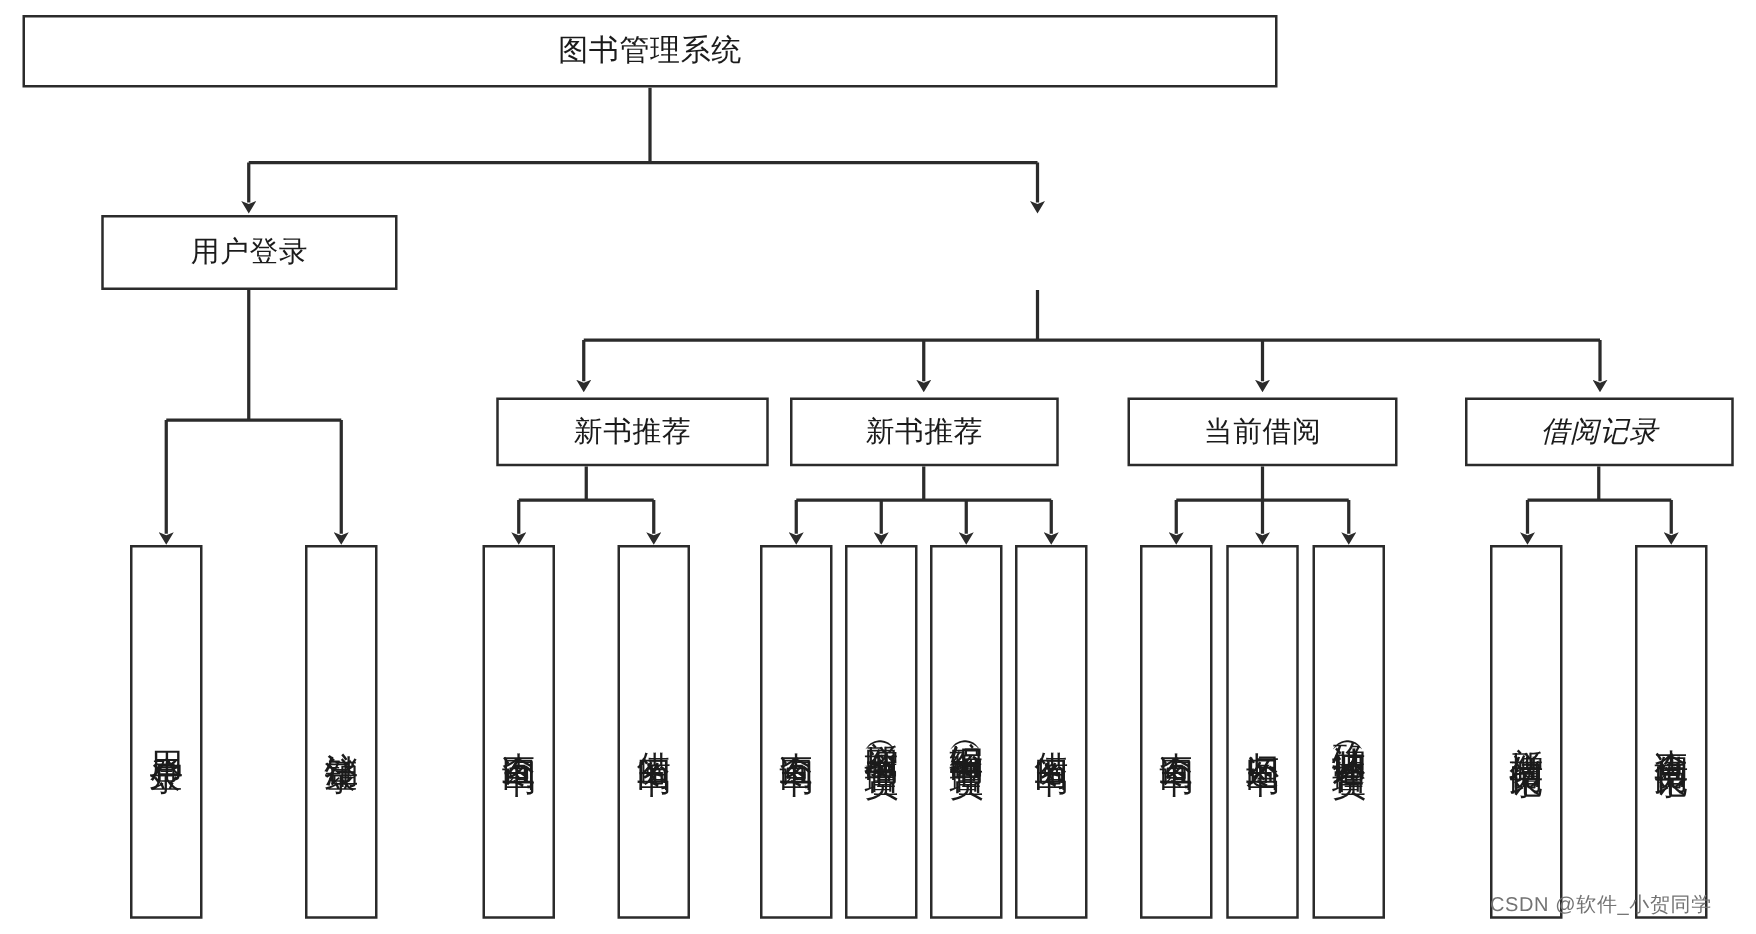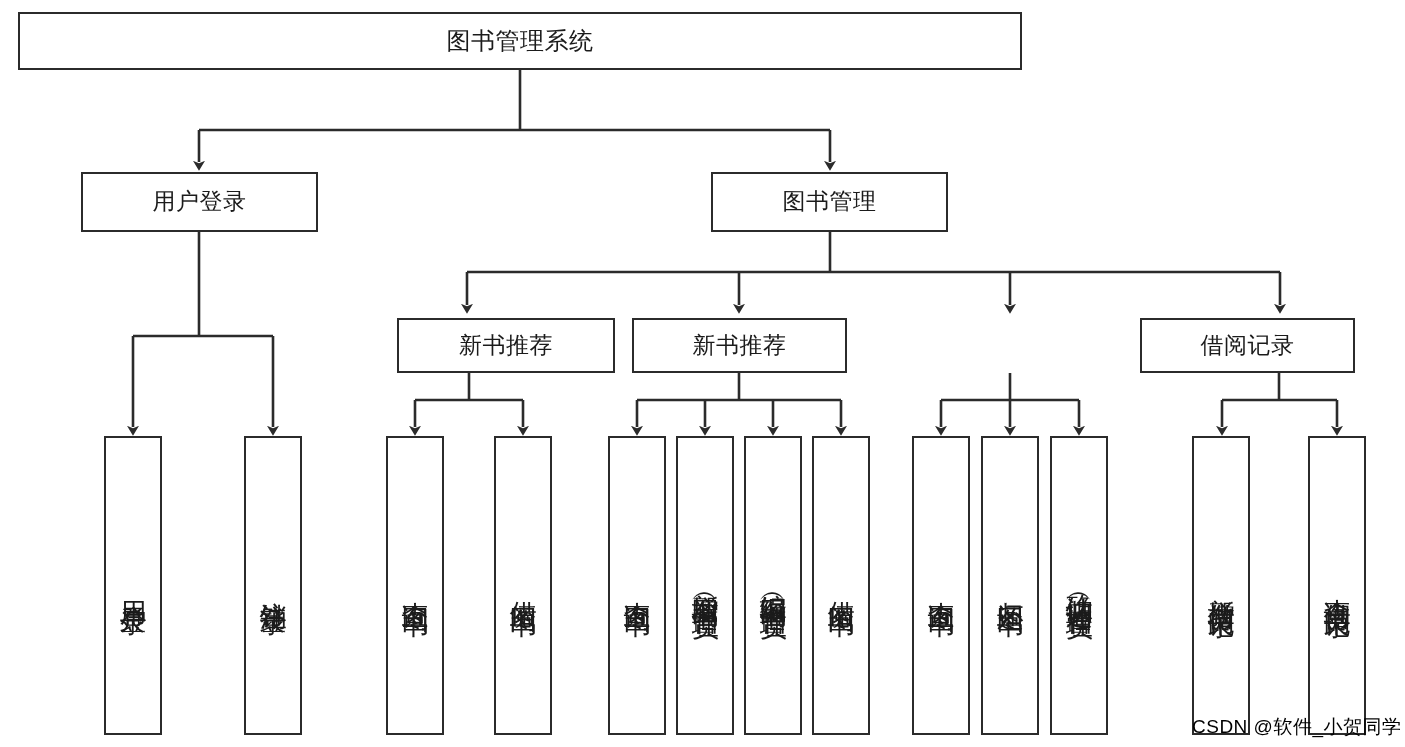--- a/index.html
+++ b/index.html
@@ -58,22 +58,22 @@
   .v .node-label {
     writing-mode: vertical-rl;
     text-orientation: upright;
     font-size: 27px;
     line-height: 1.05;
     letter-spacing: 3px;
     white-space: nowrap;
   }
   .watermark {
     position: absolute;
-    font-size: 19px;
-    color: #000000;
+    font-size: 16px;
+    color: #737373;
     white-space: nowrap;
     z-index: 5;
     letter-spacing: 0.5px;
   }
 </style>
 </head>
 <body>
 
 <div id="canvas">
 
@@ -128,34 +128,34 @@
   </svg>
 
   <div class="node h root" style="left:18px; top:12px; width:1004px; height:58px;">
     <span class="node-label">图书管理系统</span>
   </div>
 
   <div class="node h" style="left:81px; top:172px; width:237px; height:60px;">
     <span class="node-label">用户登录</span>
   </div>
 
-  <div class="node h" style="left:711px; top:172px; width:237px; height:60px;">
-    <span class="node-label">图书管理</span>
-  </div>
 
   <div class="node h" style="left:360px; top:318px; width:218px; height:55px;margin-left:37px;">
     <span class="node-label">新书推荐</span>
   </div>
 
   <div class="node h" style="left:632px; top:318px; width:215px; height:55px;">
     <span class="node-label">新书推荐</span>
   </div>
 
-
-  <div class="node h" style="left:1140px; top:318px; width:215px; height:55px;">
+  <div class="node h" style="left:902px; top:318px; width:216px; height:55px;">
+    <span class="node-label">当前借阅</span>
+  </div>
+
+  <div class="node h" style="left:1172px; top:318px; width:215px; height:55px;font-style:italic;">
     <span class="node-label">借阅记录</span>
   </div>
 
   <div class="node v" style="left:104px; top:436px; width:58px; height:299px;">
     <span class="node-label">用户登录</span>
   </div>
 
   <div class="node v" style="left:244px; top:436px; width:58px; height:299px;">
     <span class="node-label">注销登录</span>
   </div>

